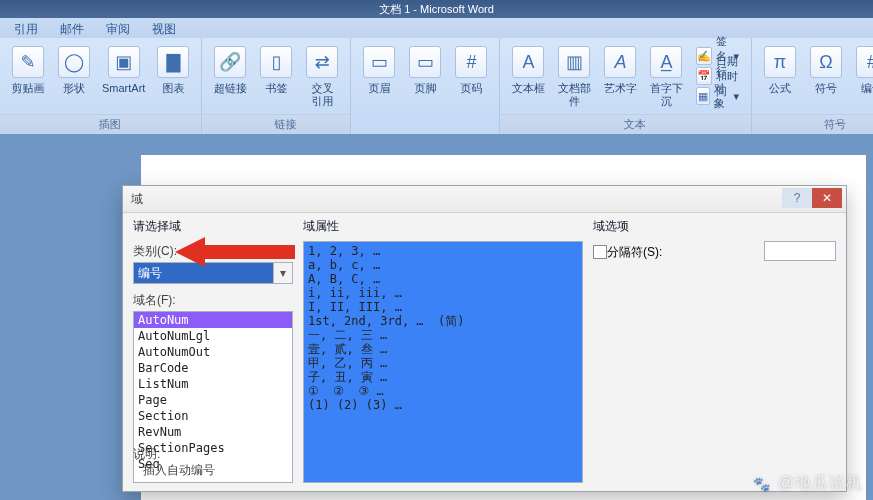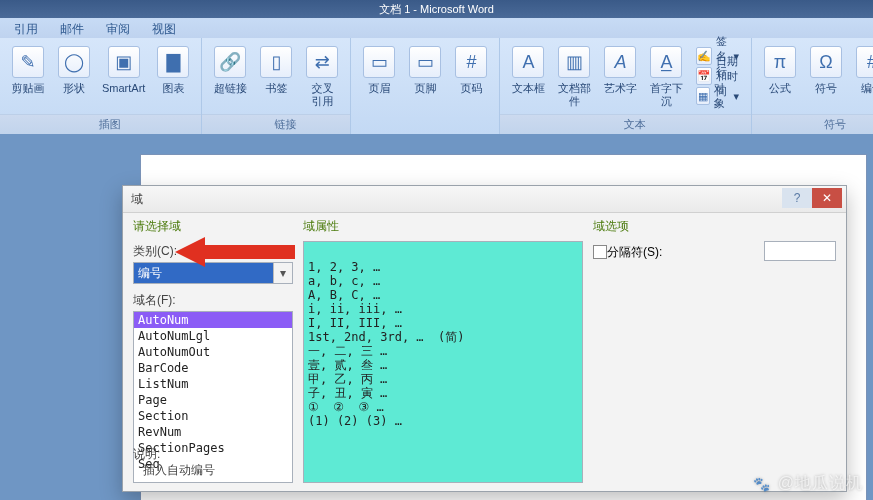--- a/index.html
+++ b/index.html
@@ -156,21 +156,21 @@
   .winbtn.close { background:#c84f44; color:#fff; }
   .dlg-body {
     position: absolute;
     left: 10px; right: 10px; top: 32px; bottom: 8px;
     display: flex;
     gap: 10px;
   }
   .col1 { width: 160px; display:flex; flex-direction:column; }
   .col2 { width: 280px; display:flex; flex-direction:column; }
   .col3 { flex:1; display:flex; flex-direction:column; }
-  .section-head { font-size: 12px; color:#4d7c0f; margin-bottom: 6px; }
+  .section-head { font-size: 12px; color:#0f172a; margin-bottom: 6px; }
   .combo {
     height: 20px; background:#fff; border:1px solid #a8b0bb;
     display:flex; align-items:center; position:relative;
     box-shadow: inset 0 0 0 1px #316ac5;
   }
   .combo.sel { background:#316ac5; color:#fff; }
   .combo .val { flex:1; padding-left:4px; font-size:12px; }
   .combo .carrow {
     width:18px; height:100%; background:#f3f3f3; border-left:1px solid #bbb;
     display:flex;align-items:center;justify-content:center; color:#555;
@@ -179,22 +179,22 @@
   .listbox {
     flex:1; background:#fff; border:1px solid #a8b0bb;
     overflow:hidden;
   }
   .listbox .item {
     padding: 1px 4px; font-size: 12px; font-family: "SimSun", monospace;
     color:#222; white-space: nowrap;
   }
   .listbox .item.sel { background:#8b5cf6; color:#fff; }
   .fmtbox {
-    flex:1; background:#5eead4; border:1px solid #a8b0bb;
-    padding: 18px 4px;
+    flex:1; background:#3b82f6; border:1px solid #a8b0bb;
+    padding: 2px 4px;
     font-family: "SimSun", monospace;
     font-size: 12px; color:#222; line-height:14px;
     white-space: pre; overflow:hidden;
   }
   .checkbox { display:flex; align-items:center; margin-top:2px; }
   .checkbox .box { width:12px; height:12px; background:#fff; border:1px solid #888; }
   .shortfield {
     width:70px; height:18px; background:#fff; border:1px solid #a8b0bb;
     margin-left: 0;
   }

